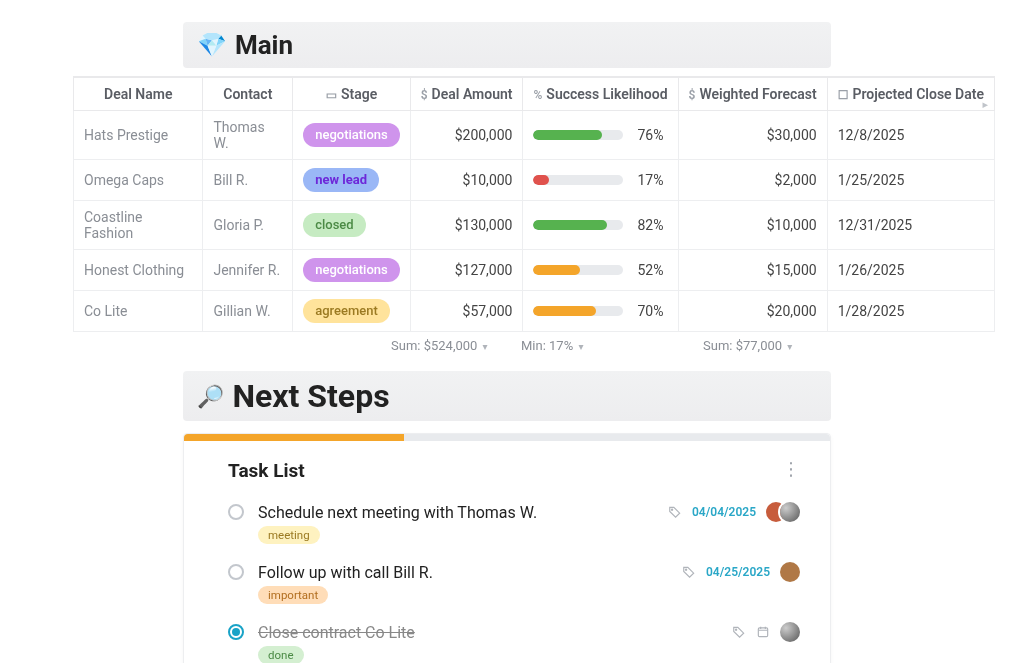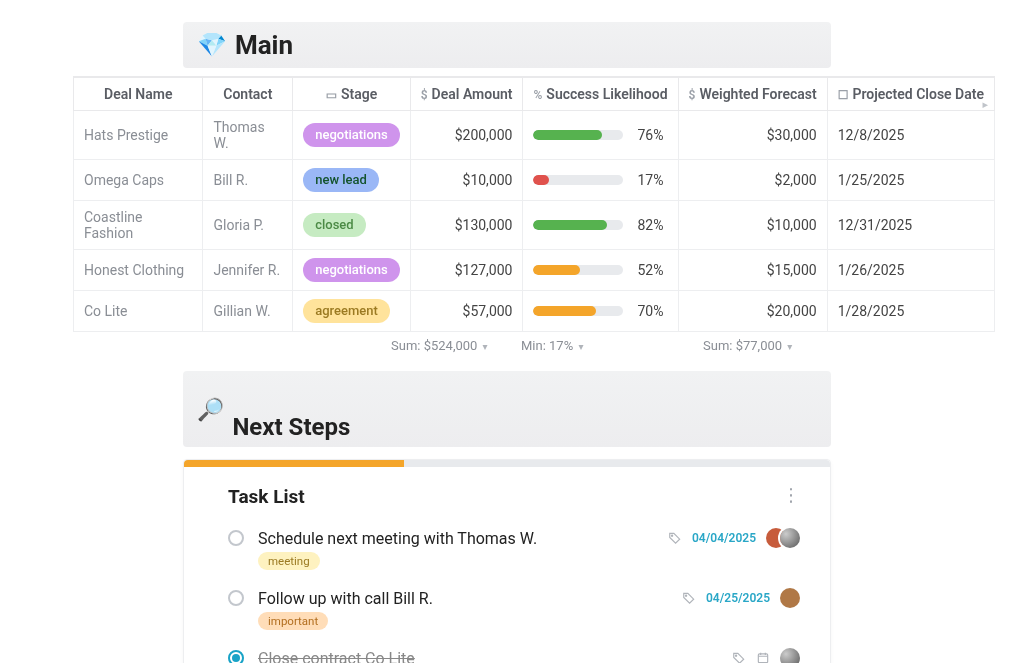--- a/index.html
+++ b/index.html
@@ -53,21 +53,21 @@
     tbody td.dealname { color:#8a8e95; }
     .stage-pill {
       display:inline-block;
       border-radius: 12px;
       padding: 3px 12px;
       font-size: 13px;
       font-weight:500;
       line-height: 18px;
     }
     .pill-purple { background:#cf94ec; color:#fff; }
-    .pill-blue   { background:#9ab7f6; color:#14532d; }
+    .pill-blue   { background:#9ab7f6; color:#6d28d9;font-weight:bold; }
     .pill-green  { background:#c6ebc2; color:#4b8a45; }
     .pill-orange { background:#ffe39b; color:#9b7a22; }
 
     td.right { text-align:right; color:#444; }
     td.date  { color:#444; }
 
     .progress-cell { display:flex; align-items:center; gap:14px; }
     .bar { width:90px; height:10px; border-radius:5px; background:#e8eaed; overflow:hidden; position:relative; }
     .bar-fill { height:100%; border-radius:5px; }
     .bar-green  .bar-fill { background:#56b24f; }
@@ -86,21 +86,21 @@
 
     .next-steps-header {
       margin: 18px 0 0 183px;
       width: 648px;
       background: linear-gradient(#f1f2f3, #ededef);
       border-radius: 4px;
       padding: 6px 14px;
       display:flex; align-items:center;
     }
     .next-steps-header .loupe { font-size:22px; margin-right:8px; }
-    .next-steps-header h2 { font-size:24px; font-weight:700;margin-top:36px; }
+    .next-steps-header h2 { font-size:32px; font-weight:700; }
 
     .card {
       margin: 12px 0 0 183px;
       width: 648px;
       border:1px solid #edeef0;
       border-radius:4px;
       box-shadow: 0 2px 4px rgba(0,0,0,0.04);
       padding-bottom: 20px;
       position:relative;
     }

